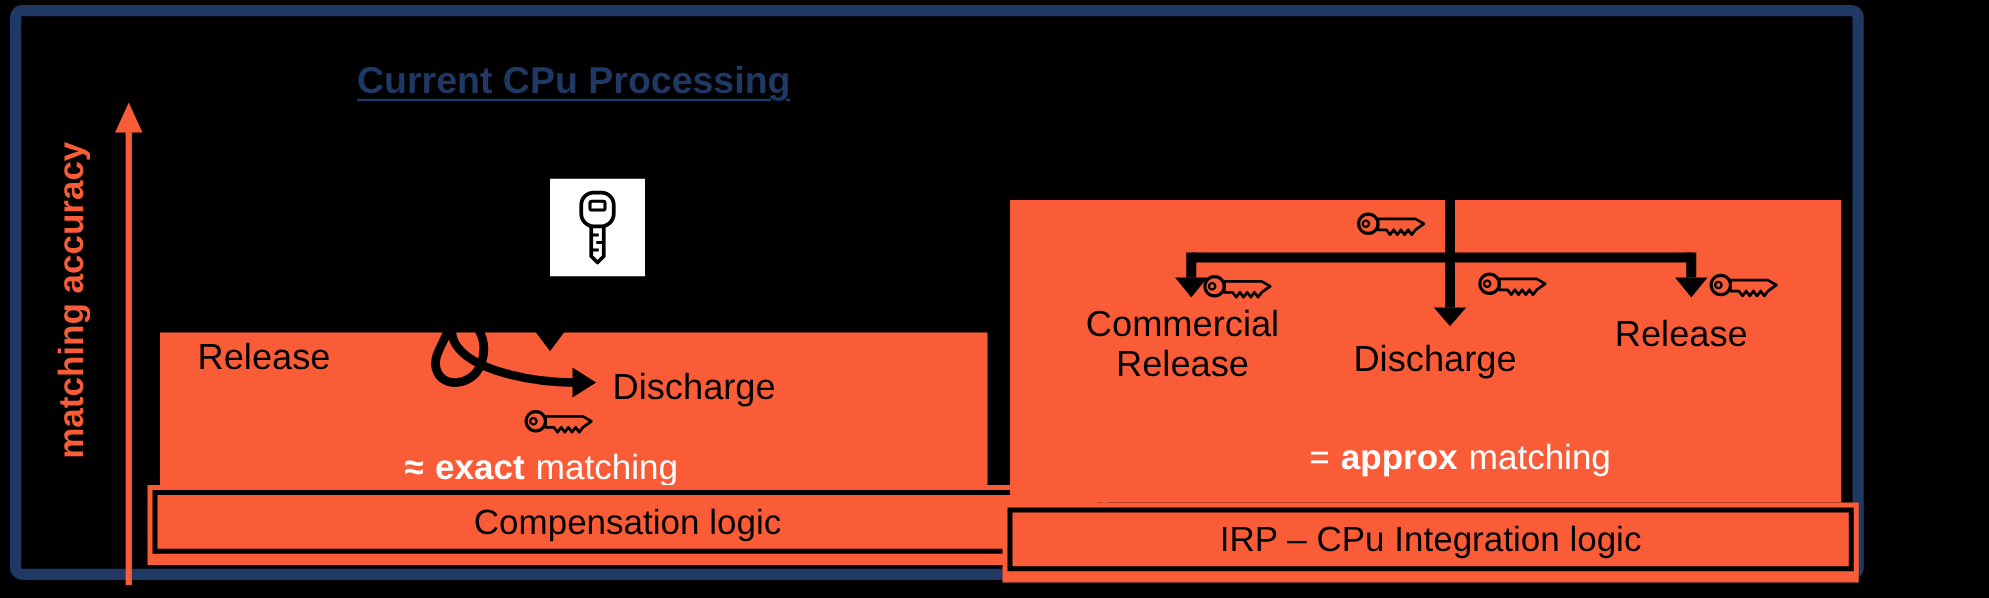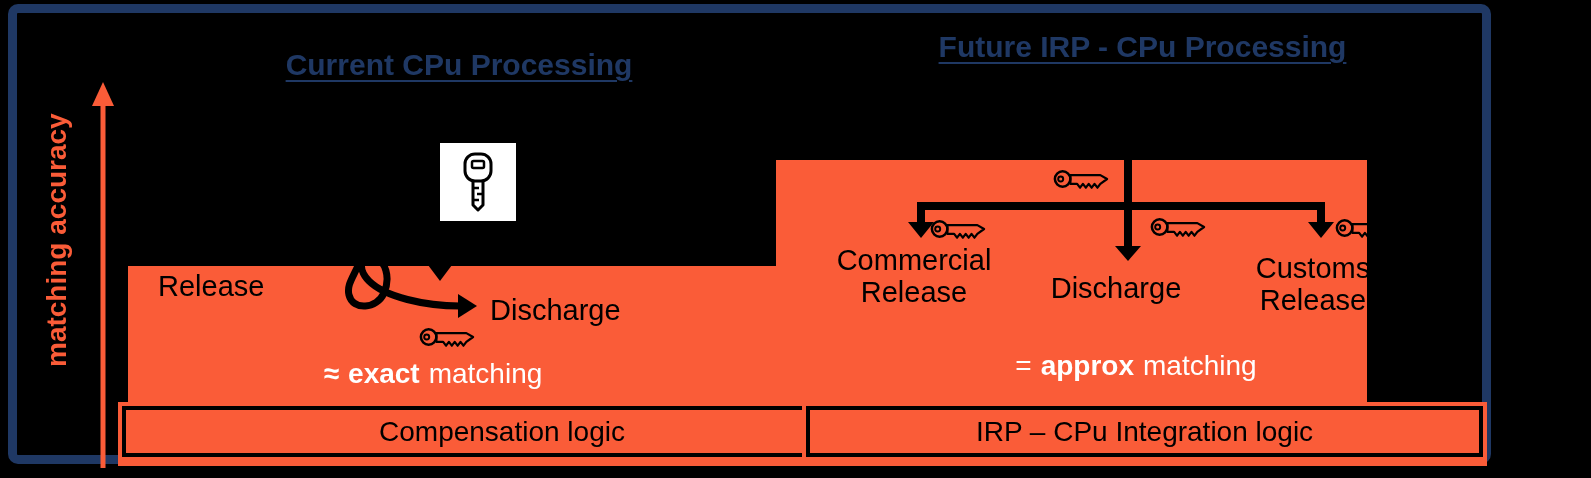--- a/index.html
+++ b/index.html
@@ -35,53 +35,52 @@
     display:flex;align-items:center;justify-content:center;white-space:nowrap;
   }
   
   .key-card{
     position:absolute;left:440px;top:143px;width:76px;height:78px;
     background:var(--white);display:flex;align-items:center;justify-content:center;
   }
   
   .panel{position:absolute;background:var(--orange);}
   .panel-left{left:128px;top:266px;width:662px;height:136px;}
-  .panel-right{left:776px;top:160px;width:591px;height:242px;}
+  .panel-right{left:808px;top:160px;width:665px;height:242px;}
   .node-label{
     position:absolute;color:#000;font-size:29px;line-height:1.12;
     text-align:center;white-space:nowrap;
   }
   .match-line{
     position:absolute;color:var(--white);font-size:28px;display:flex;
     justify-content:center;gap:9px;white-space:nowrap;
   }
   .b{font-weight:bold;}
   .key-abs{position:absolute;line-height:0;}
   .overlay-svg{position:absolute;left:0;top:0;}
   
   .logic-outer{position:absolute;background:var(--orange);}
-  .logic-left{left:118px;top:402px;width:768px;height:64px;}
+  .logic-left{left:118px;top:388px;width:768px;height:64px;}
   .logic-right{left:802px;top:402px;width:647px;height:64px;padding-left:38px;}
   .logic-inner{
     position:absolute;left:4px;right:4px;top:4px;bottom:9px;
     border:4px solid #000;box-sizing:border-box;
     display:flex;align-items:center;justify-content:center;
     color:#000;font-size:28px;white-space:nowrap;
   }
   .tangle-svg{position:absolute;left:325px;top:225px;}
 </style>
 </head>
 <body>
 
 <div id="canvas">
 
   <div class="frame"></div>
 
   <div class="title title-left">Current CPu Processing</div>
-  <div class="title title-right">Future IRP - CPu Processing</div>
 
   <svg class="axis-svg" width="44" height="395" viewBox="0 0 44 395">
     <line x1="20" y1="390" x2="20" y2="24" stroke="#FA5C38" stroke-width="5"></line>
     <polygon points="9,28 31,28 20,4" fill="#FA5C38"></polygon>
   </svg>
   <div class="axis-label">matching accuracy</div>
 
   <div class="key-card">
     <svg width="44" height="64" viewBox="0 0 44 64">
       <rect x="9" y="4" width="26" height="27" rx="10" fill="none" stroke="#000" stroke-width="3"></rect>
@@ -160,21 +159,20 @@
         <path d="M19 11 L50 11 L57 15 L50 20 L47 24 L44 20 L41 24 L38 20 L35 24 L32 20 L29 24 L26 20 L19 20 Z" fill="none" stroke="#000" stroke-width="2.3" stroke-linejoin="round"></path>
       </svg>
     </span>
 
     <div class="node-label" style="left:38px;top:84px;width:200px;">
       <div>Commercial</div>
       <div>Release</div>
     </div>
     <div class="node-label" style="left:240px;top:112px;width:200px;">Discharge</div>
     <div class="node-label" style="left:437px;top:92px;width:200px;">
-      <div>Customs</div>
       <div>Release</div>
     </div>
 
     <div class="match-line" style="left:30px;top:190px;width:660px;">
       <span>=</span>
       <span class="b">approx</span>
       <span>matching</span>
     </div>
   </div>
 

